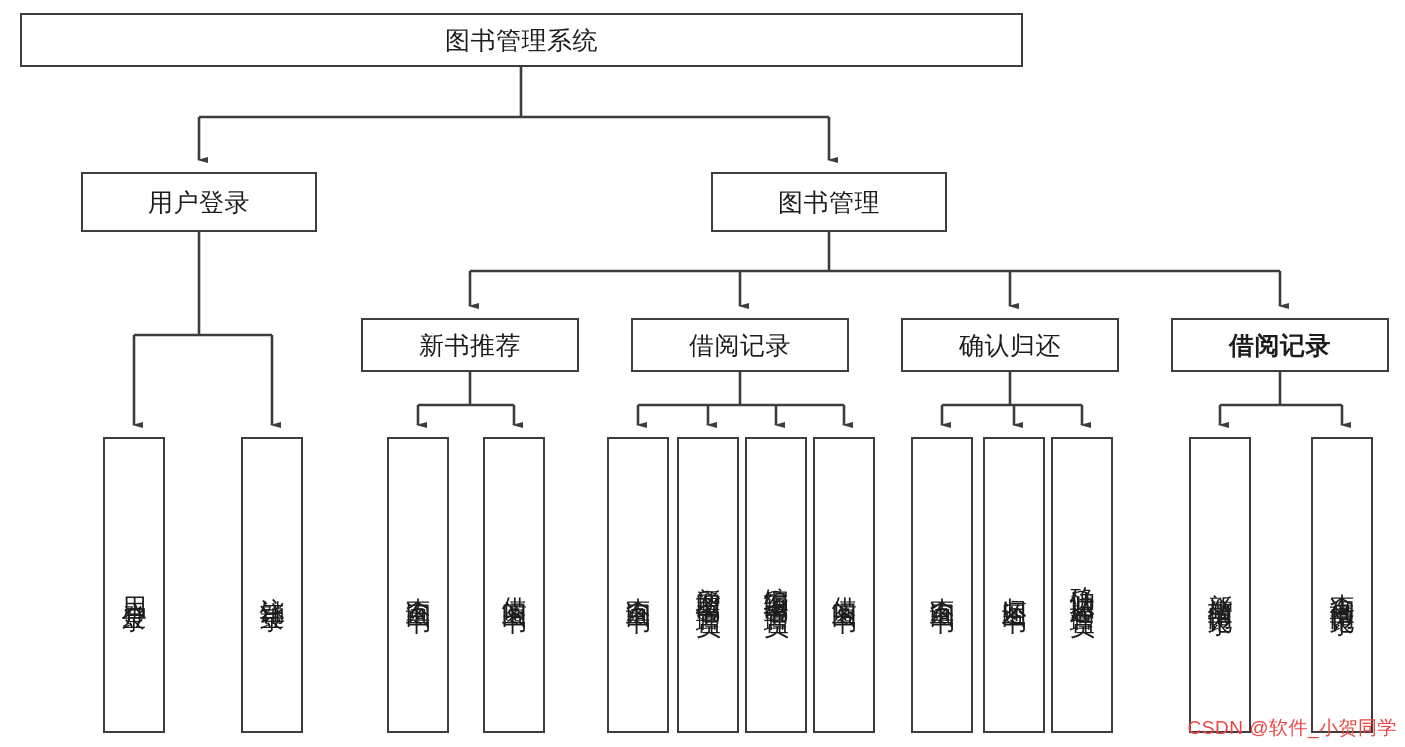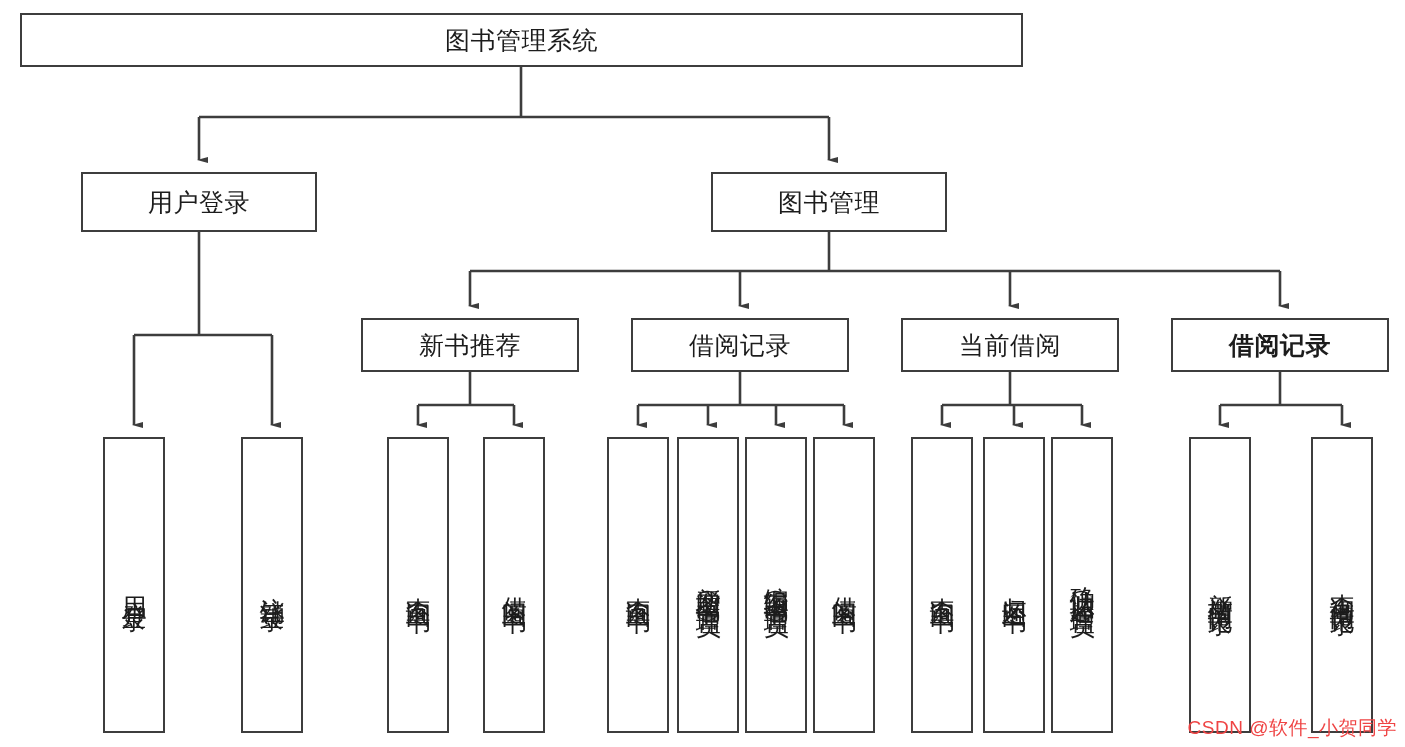--- a/index.html
+++ b/index.html
@@ -143,21 +143,21 @@
     <span class="label">图书管理</span>
   </div>
 
   <div class="node horiz" style="left:361px; top:318px; width:218px; height:54px;">
     <span class="label">新书推荐</span>
   </div>
   <div class="node horiz" style="left:631px; top:318px; width:218px; height:54px;">
     <span class="label">借阅记录</span>
   </div>
   <div class="node horiz" style="left:901px; top:318px; width:218px; height:54px;">
-    <span class="label">当前借阅</span>
+    <span class="label">确认归还</span>
   </div>
   <div class="node horiz" style="left:1171px; top:318px; width:218px; height:54px;font-weight:bold;">
     <span class="label">借阅记录</span>
   </div>
 
   <div class="node vert" style="left:103px; top:437px; width:62px; height:296px;">
     <span class="label">用户登录</span>
   </div>
   <div class="node vert" style="left:241px; top:437px; width:62px; height:296px;">
     <span class="label">注销登录</span>

